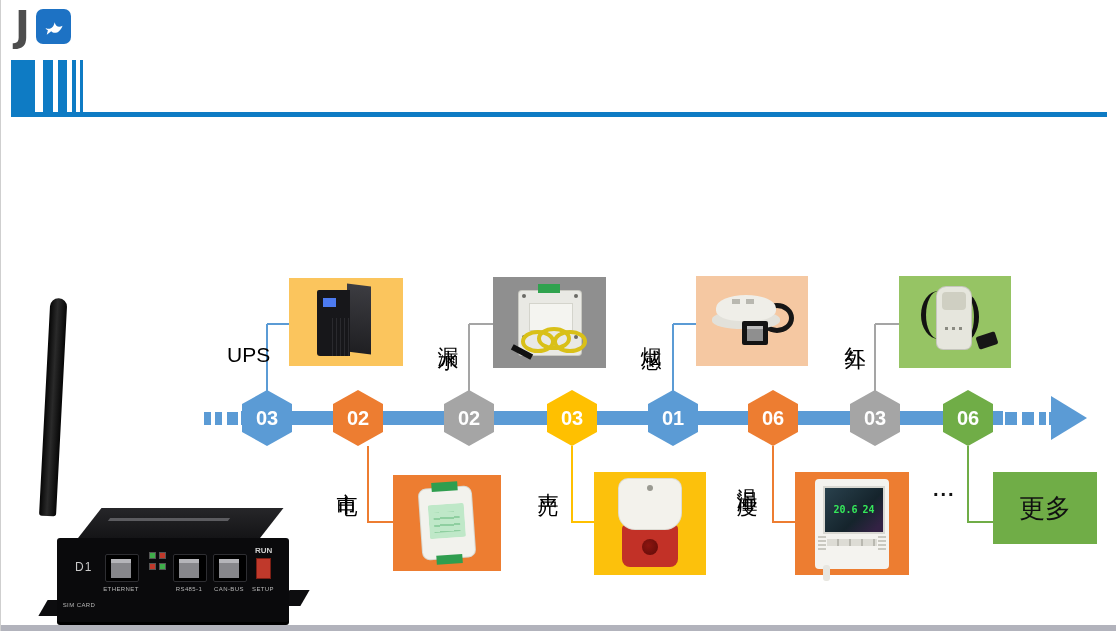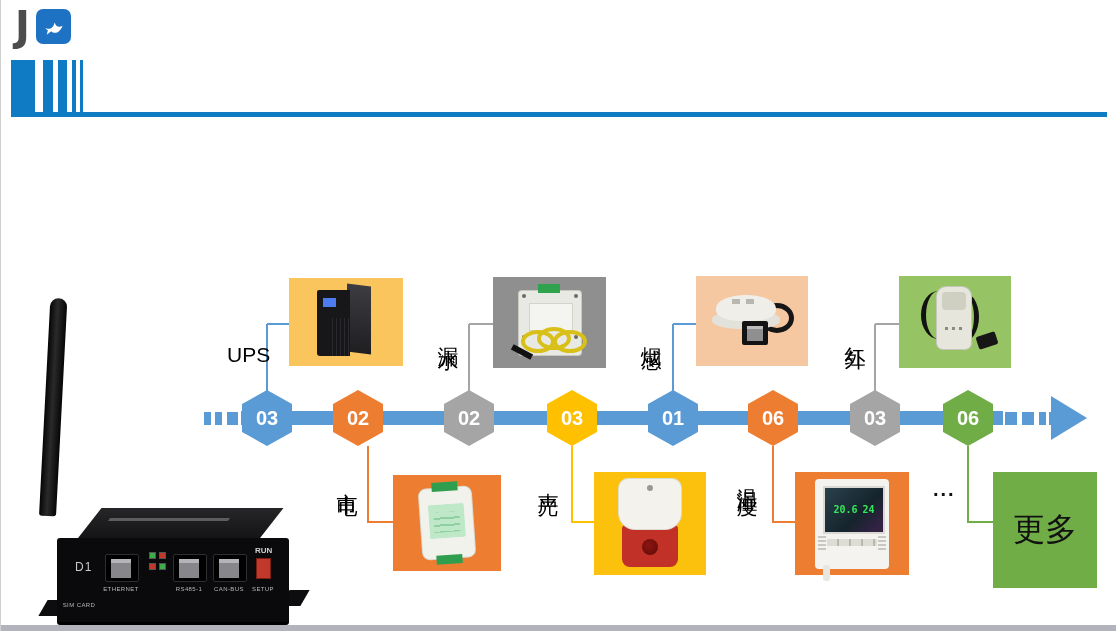--- a/index.html
+++ b/index.html
@@ -40,21 +40,21 @@
   .dots{position:absolute; left:932px; top:478px; font-size:20px; font-weight:bold; color:#111; letter-spacing:2px;}
   
   .pbox{position:absolute; display:flex; align-items:center; justify-content:center;}
   .box-ups{left:288px; top:278px; width:114px; height:88px; background:#fbc55d;}
   .box-leak{left:492px; top:277px; width:113px; height:91px; background:#8f8f8f;}
   .box-smoke{left:695px; top:276px; width:112px; height:90px; background:#f5c8a2;}
   .box-ir{left:898px; top:276px; width:112px; height:92px; background:#96c464;}
   .box-mains{left:392px; top:475px; width:108px; height:96px; background:#ed7d31;}
   .box-siren{left:593px; top:472px; width:112px; height:103px; background:#fcc10c;}
   .box-th{left:794px; top:472px; width:114px; height:103px; background:#ed7d31;}
-  .box-more{left:992px; top:472px; width:104px; height:116px; background:#70ad47; font-size:32px; color:#111;}
+  .box-more{left:992px; top:472px; width:104px; height:72px; background:#70ad47; font-size:26px; color:#111;}
   
   .ups-dev{position:relative; width:58px; height:74px;}
   .ups-side{position:absolute; left:30px; top:0; width:24px; height:68px; background:linear-gradient(#3c3c41,#1f1f22); transform:skewY(7deg);}
   .ups-front{position:absolute; left:0; top:5px; width:33px; height:66px; background:#17171a; border-radius:2px 0 0 3px;
     background-image:repeating-linear-gradient(90deg,#17171a 0 3px,#2a2a2e 3px 4px); background-position:12px 28px; background-size:20px 40px; background-repeat:no-repeat;}
   .ups-screen{position:absolute; left:6px; top:13px; width:13px; height:9px; background:#4d7bf0;}
   .leak-dev{position:relative; width:62px; height:64px; background:#e9e9e4; border-radius:3px; box-shadow:0 0 0 1px #c9c9c2;}
   .leak-top{position:absolute; top:-7px; left:19px; width:22px; height:9px; background:#2fa24e;}
   .leak-label{position:absolute; left:10px; top:12px; width:42px; height:26px; background:#f4f4f0; border:1px solid #d4d4cc;}
   .leak-dot{position:absolute; width:4px; height:4px; border-radius:50%; background:#6b6b66;}

